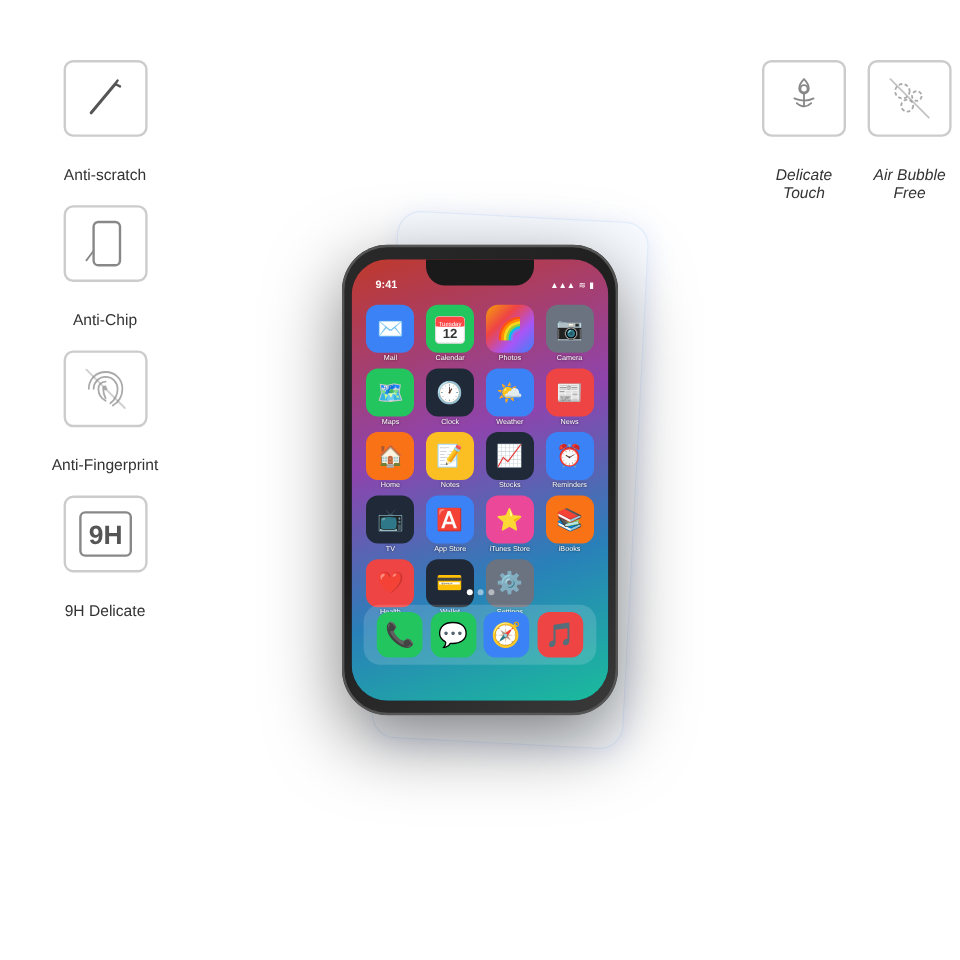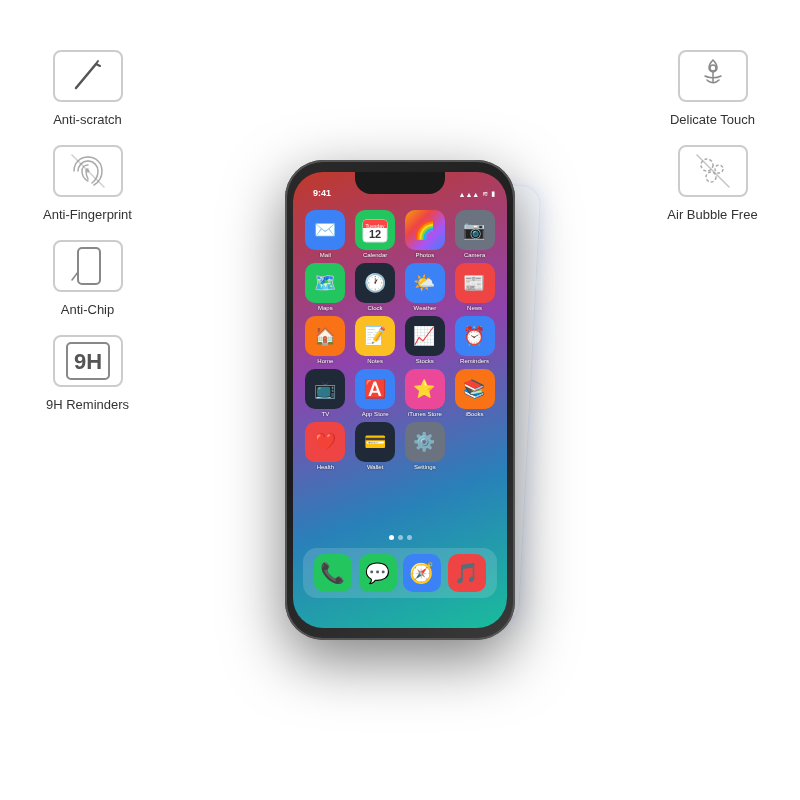--- a/index.html
+++ b/index.html
@@ -33,34 +33,35 @@
       gap: 18px;
     }
 
     
     .right-features {
       position: absolute;
       right: 10px;
       top: 50px;
       width: 155px;
       display: flex;
+      flex-direction: row;
+      gap: 18px;
+      font-style: italic;
+    }
+
+    .feature-item {
+      display: flex;
       flex-direction: column;
-      gap: 18px;
-    }
-
-    .feature-item {
-      display: flex;
-      flex-direction: column;
-      align-items: center;
-      gap: 10px;
+      align-items: center;
+      gap: 24px;
     }
 
     .feature-icon-box {
       width: 70px;
-      height: 52px;
+      height: 64px;
       border: 2px solid #ccc;
       border-radius: 8px;
       display: flex;
       align-items: center;
       justify-content: center;
       background: #fff;
     }
 
     .feature-label {
       font-size: 13px;
@@ -76,21 +77,21 @@
       top: 50%;
       transform: translate(-50%, -50%);
       display: flex;
       align-items: center;
       justify-content: center;
     }
 
     
     .iphone-body {
       width: 230px;
-      height: 480px;
+      height: 392px;
       background: linear-gradient(145deg, #2a2a2a, #1a1a1a, #3a3a3a);
       border-radius: 38px;
       position: relative;
       box-shadow: 0 20px 60px rgba(0,0,0,0.5), inset 0 0 0 2px #555;
       z-index: 10;
     }
 
     .iphone-screen-area {
       position: absolute;
       top: 12px;
@@ -267,52 +268,52 @@
           <line x1="8" y1="32" x2="28" y2="8" stroke="#555" stroke-width="2.5" stroke-linecap="round"></line>
           <line x1="28" y1="8" x2="32" y2="10" stroke="#555" stroke-width="2" stroke-linecap="round"></line>
           <line x1="28" y1="8" x2="30" y2="5" stroke="#555" stroke-width="2" stroke-linecap="round"></line>
         </svg>
       </div>
       <span class="feature-label">Anti-scratch</span>
     </div>
 
     <div class="feature-item">
       <div class="feature-icon-box">
+        <svg width="40" height="44" viewBox="0 0 40 44">
+          <rect x="10" y="4" width="22" height="36" rx="4" ry="4" stroke="#888" stroke-width="2" fill="none"></rect>
+          <path d="M10 28 L4 36" stroke="#888" stroke-width="1.5" fill="none" stroke-linecap="round"></path>
+        </svg>
+      </div>
+      <span class="feature-label">Anti-Chip</span>
+    </div>
+
+    <div class="feature-item">
+      <div class="feature-icon-box">
         <svg width="44" height="44" viewBox="0 0 44 44">
           <path d="M22 8 C14 8 8 14 8 22" stroke="#aaa" stroke-width="1.5" fill="none" stroke-linecap="round"></path>
           <path d="M22 12 C16 12 12 17 12 22" stroke="#aaa" stroke-width="1.5" fill="none" stroke-linecap="round"></path>
           <path d="M22 16 C18 16 16 19 16 22 C16 26 18 30 22 32" stroke="#aaa" stroke-width="1.5" fill="none" stroke-linecap="round"></path>
           <path d="M22 20 C20 20 20 21 20 22 C20 25 21 28 22 30" stroke="#aaa" stroke-width="1.5" fill="none" stroke-linecap="round"></path>
           <path d="M22 8 C30 8 36 14 36 22 C36 28 33 33 28 36" stroke="#aaa" stroke-width="1.5" fill="none" stroke-linecap="round"></path>
           <path d="M22 12 C28 12 32 17 32 22 C32 27 30 31 26 34" stroke="#aaa" stroke-width="1.5" fill="none" stroke-linecap="round"></path>
           <line x1="6" y1="6" x2="38" y2="38" stroke="#888" stroke-width="1.5" stroke-linecap="round" opacity="0.4"></line>
           <circle cx="22" cy="22" r="1.5" fill="#aaa"></circle>
         </svg>
       </div>
       <span class="feature-label">Anti-Fingerprint</span>
     </div>
 
     <div class="feature-item">
       <div class="feature-icon-box">
-        <svg width="40" height="44" viewBox="0 0 40 44">
-          <rect x="10" y="4" width="22" height="36" rx="4" ry="4" stroke="#888" stroke-width="2" fill="none"></rect>
-          <path d="M10 28 L4 36" stroke="#888" stroke-width="1.5" fill="none" stroke-linecap="round"></path>
-        </svg>
-      </div>
-      <span class="feature-label">Anti-Chip</span>
-    </div>
-
-    <div class="feature-item">
-      <div class="feature-icon-box">
         <svg width="50" height="44" viewBox="0 0 50 44">
           <rect x="4" y="4" width="42" height="36" rx="4" ry="4" stroke="#888" stroke-width="2" fill="none"></rect>
           <text x="25" y="30" text-anchor="middle" font-size="22" font-weight="bold" fill="#555" font-family="Arial">9H</text>
         </svg>
       </div>
-      <span class="feature-label">9H Reminders</span>
+      <span class="feature-label">9H Delicate</span>
     </div>
 
 
   </div>
 
   <div class="phone-container">
 
     <div class="screen-protector"></div>
 
     <div class="iphone-body">

